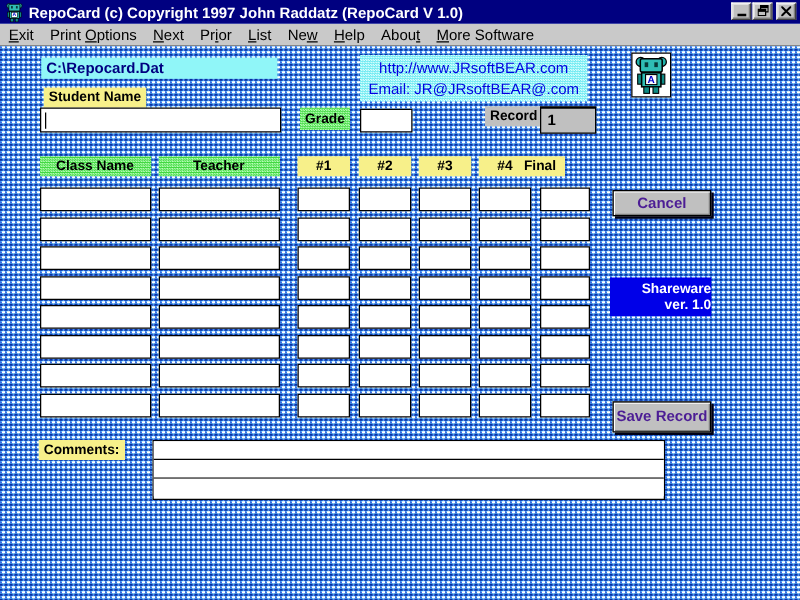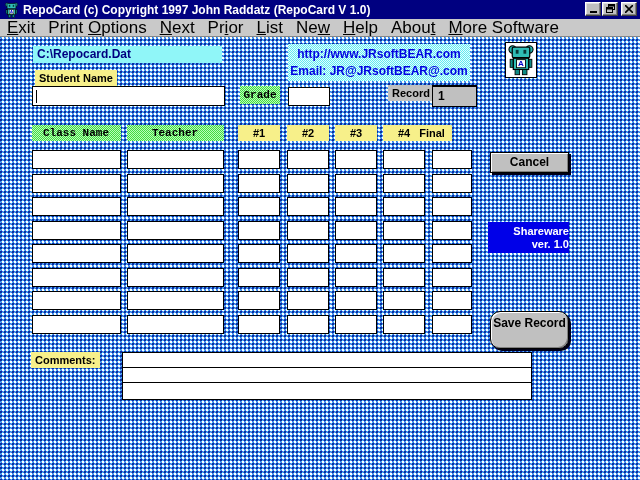--- a/index.html
+++ b/index.html
@@ -25,38 +25,38 @@
     box-sizing:border-box;cursor:default;
   }
   .win-btn.close{margin-left:3px;align-items:center;}
   .glyph-min{width:7px;height:2px;background:#000;margin-bottom:2px;}
   
   .menubar{
     position:absolute;left:0;top:19px;width:640px;height:18px;
     background:#c9c9c9;border-bottom:1px solid #868686;
     display:flex;align-items:center;padding-left:7px;box-sizing:border-box;
   }
-  .menu-item{font-size:17px;color:#000;margin-right:13px;white-space:nowrap;cursor:default;}
+  .menu-item{font-size:12px;color:#000;margin-right:13px;white-space:nowrap;cursor:default;}
   .menu-item u{text-decoration:underline;}
   
   .client{
     position:absolute;left:0;top:37px;width:640px;height:443px;
     background:
       conic-gradient(#ffffff 25%, transparent 0) 0 0 / 4px 4px,
       conic-gradient(#0a2fa0 25%, transparent 0) 2px 2px / 4px 4px,
       conic-gradient(#4fc4f2 25%, #3f66e8 0 50%, #4fc4f2 0 75%, #3f66e8 0) 0 0 / 2px 2px;
   }
   .abs{position:absolute;box-sizing:border-box;}
   .lbl{font-weight:bold;font-size:11px;color:#000;line-height:16px;padding:0 4px;white-space:nowrap;}
-  .dither-green{background:conic-gradient(#b9ffb9 25%, #43d843 0 50%, #b9ffb9 0 75%, #43d843 0) 0 0 / 2px 2px;font-family:Liberation Mono, monospace;}
+  .dither-green{background:conic-gradient(#b9ffb9 25%, #43d843 0 50%, #b9ffb9 0 75%, #43d843 0) 0 0 / 2px 2px;}
   .dither-cyan{background:conic-gradient(#e2ffff 25%, #63e8f0 0 50%, #e2ffff 0 75%, #63e8f0 0) 0 0 / 2px 2px;}
   .yellow{background:#f7f08a;}
   .gray{background:#c0c0c0;}
   .file-path{left:33px;top:9px;width:189px;height:17px;background:#90f6f8;color:#000080;font-size:12px;line-height:17px;}
-  .url-box{left:288px;top:7px;width:182px;height:37px;color:#0000e0;font-weight:bold;font-size:12px;text-align:center;line-height:17px;padding-top:2px;}
+  .url-box{left:288px;top:7px;width:182px;height:37px;color:#0000e0;font-weight:normal;font-size:12px;text-align:center;line-height:17px;padding-top:2px;}
   .student-label{left:35px;top:33px;height:18px;line-height:17px;}
   .input{background:#ffffff;border:1px solid #000;}
   .student-input{left:32px;top:49px;width:193px;height:20px;}
   .caret{position:absolute;left:3px;top:3px;width:1px;height:13px;background:#000;}
   .grade-label{left:240px;top:49px;width:40px;height:18px;text-align:center;line-height:18px;padding:0;}
   .grade-input{left:288px;top:50px;width:42px;height:19px;}
   .record-label{left:388px;top:48px;height:16px;}
   .record-box{left:432px;top:48px;width:45px;height:22px;border:1px solid #000;border-top-width:2px;
     font-weight:bold;font-size:12px;line-height:19px;padding-left:5px;}
   .bear-box{left:505px;top:5px;width:32px;height:36px;background:#fff;border:1px solid #000;display:flex;align-items:center;justify-content:center;}
@@ -65,27 +65,27 @@
   .h-class{left:32px;width:89px;padding-left:3px;}
   .h-teacher{left:127px;width:97px;padding-left:3px;}
   .h-num{text-align:center;}
   .h-n1{left:238px;width:42px;}
   .h-n2{left:287px;width:42px;}
   .h-n3{left:335px;width:42px;}
   .h-n4{left:383px;width:42px;}
   .h-final{left:412px;width:40px;}
   
   .btn{
-    background:#c0c0c0;border:1px solid #000;color:#000000;
+    background:#c0c0c0;border:1px solid #000;color:#4c1d95;
     font-family:"Liberation Sans",sans-serif;font-weight:bold;font-size:12px;text-align:center;
     box-shadow:inset 1px 1px 0 #ffffff, inset -1px -1px 0 #808080, 2px 2px 0 #000016;
     cursor:default;
   }
   .cancel-btn{left:490px;top:115px;width:79px;height:21px;line-height:19px;}
-  .save-btn{left:490px;top:274px;width:79px;height:38px;line-height:23px;border-radius:10px;}
+  .save-btn{left:490px;top:284px;width:79px;height:25px;line-height:23px;}
   .shareware{left:488px;top:185px;width:81px;height:31px;background:#0000e8;color:#fff;
     font-weight:bold;font-size:11px;text-align:right;line-height:13px;padding-top:3px;}
   
   .comments-label{left:31px;top:315px;height:16px;}
   .comments-box{left:122px;top:315px;width:410px;height:48px;border:1px solid #000;background:#fff;}
   .comment-line{width:100%;height:15px;border-bottom:1px solid #000;background:#fff;box-sizing:border-box;}
   .comment-line:last-child{border-bottom:none;height:14px;}
   .grid-cell{position:absolute;background:#fff;border:1px solid #000;box-sizing:border-box;}
 </style>
 </head>

